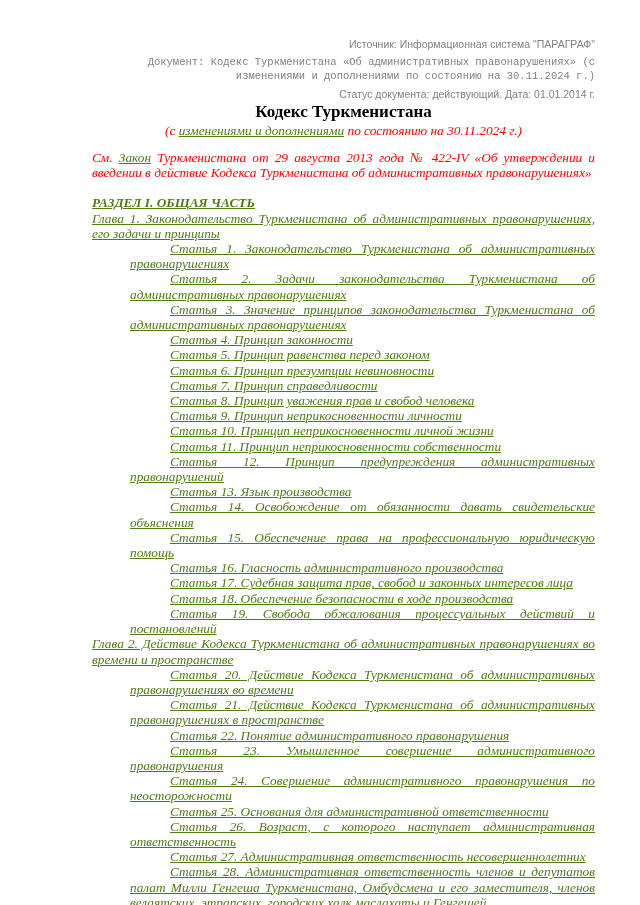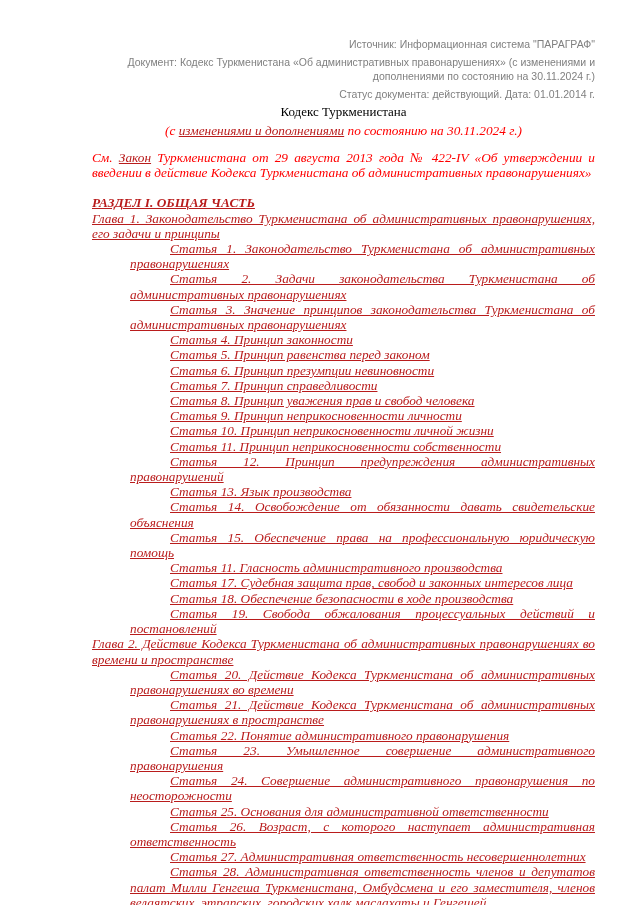--- a/index.html
+++ b/index.html
@@ -18,42 +18,42 @@
   }
   
   .doc-header {
     font-family: "Liberation Sans", sans-serif;
     font-size: 10.5px;
     line-height: 14px;
     color: #808080;
     text-align: right;
   }
   .doc-header .hline { margin: 0 0 4px 0; }
-  .doc-header .hline-doc { max-width: 478px; margin-left: auto; margin-bottom: 4px; }
+  .doc-header .hline-doc { max-width: 478px; margin-left: auto; margin-bottom: 4px; font-family: Liberation Mono, monospace; }
   
   .title-block {
     margin-top: 3px;
     text-align: center;
-    font-weight: normal;
-    font-size: 13px;
+    font-weight: bold;
+    font-size: 17px;
     line-height: 14px;
     color: #000000;
   }
   
   .amendments {
     margin-top: 4px;
     text-align: center;
     font-style: italic;
     font-size: 13.3px;
     line-height: 15px;
     color: #ff0000;
   }
   
   a.doc-link {
-    color: #b91c1c;
+    color: #4d7c0f;
     cursor: pointer;
   }
   
   .see-note {
     margin-top: 12px;
     font-style: italic;
     font-size: 13.3px;
     line-height: 15.2px;
     color: #ff0000;
     text-align: justify;
@@ -100,21 +100,21 @@
         <div class="toc-entry article"><a class="doc-link" href="#">Статья 6. Принцип презумпции невиновности</a></div>
         <div class="toc-entry article"><a class="doc-link" href="#">Статья 7. Принцип справедливости</a></div>
         <div class="toc-entry article"><a class="doc-link" href="#">Статья 8. Принцип уважения прав и свобод человека</a></div>
         <div class="toc-entry article"><a class="doc-link" href="#">Статья 9. Принцип неприкосновенности личности</a></div>
         <div class="toc-entry article"><a class="doc-link" href="#">Статья 10. Принцип неприкосновенности личной жизни</a></div>
         <div class="toc-entry article"><a class="doc-link" href="#">Статья 11. Принцип неприкосновенности собственности</a></div>
         <div class="toc-entry article"><a class="doc-link" href="#">Статья 12. Принцип предупреждения административных правонарушений</a></div>
         <div class="toc-entry article"><a class="doc-link" href="#">Статья 13. Язык производства</a></div>
         <div class="toc-entry article"><a class="doc-link" href="#">Статья 14. Освобождение от обязанности давать свидетельские объяснения</a></div>
         <div class="toc-entry article"><a class="doc-link" href="#">Статья 15. Обеспечение права на профессиональную юридическую помощь</a></div>
-        <div class="toc-entry article"><a class="doc-link" href="#">Статья 11. Гласность административного производства</a></div>
+        <div class="toc-entry article"><a class="doc-link" href="#">Статья 16. Гласность административного производства</a></div>
         <div class="toc-entry article"><a class="doc-link" href="#">Статья 17. Судебная защита прав, свобод и законных интересов лица</a></div>
         <div class="toc-entry article"><a class="doc-link" href="#">Статья 18. Обеспечение безопасности в ходе производства</a></div>
         <div class="toc-entry article"><a class="doc-link" href="#">Статья 19. Свобода обжалования процессуальных действий и постановлений</a></div>
         <div class="toc-entry chapter"><a class="doc-link" href="#">Глава 2. Действие Кодекса Туркменистана об административных правонарушениях во времени и пространстве</a></div>
         <div class="toc-entry article"><a class="doc-link" href="#">Статья 20. Действие Кодекса Туркменистана об административных правонарушениях во времени</a></div>
         <div class="toc-entry article"><a class="doc-link" href="#">Статья 21. Действие Кодекса Туркменистана об административных правонарушениях в пространстве</a></div>
         <div class="toc-entry article"><a class="doc-link" href="#">Статья 22. Понятие административного правонарушения</a></div>
         <div class="toc-entry article"><a class="doc-link" href="#">Статья 23. Умышленное совершение административного правонарушения</a></div>
         <div class="toc-entry article"><a class="doc-link" href="#">Статья 24. Совершение административного правонарушения по неосторожности</a></div>
         <div class="toc-entry article"><a class="doc-link" href="#">Статья 25. Основания для административной ответственности</a></div>

